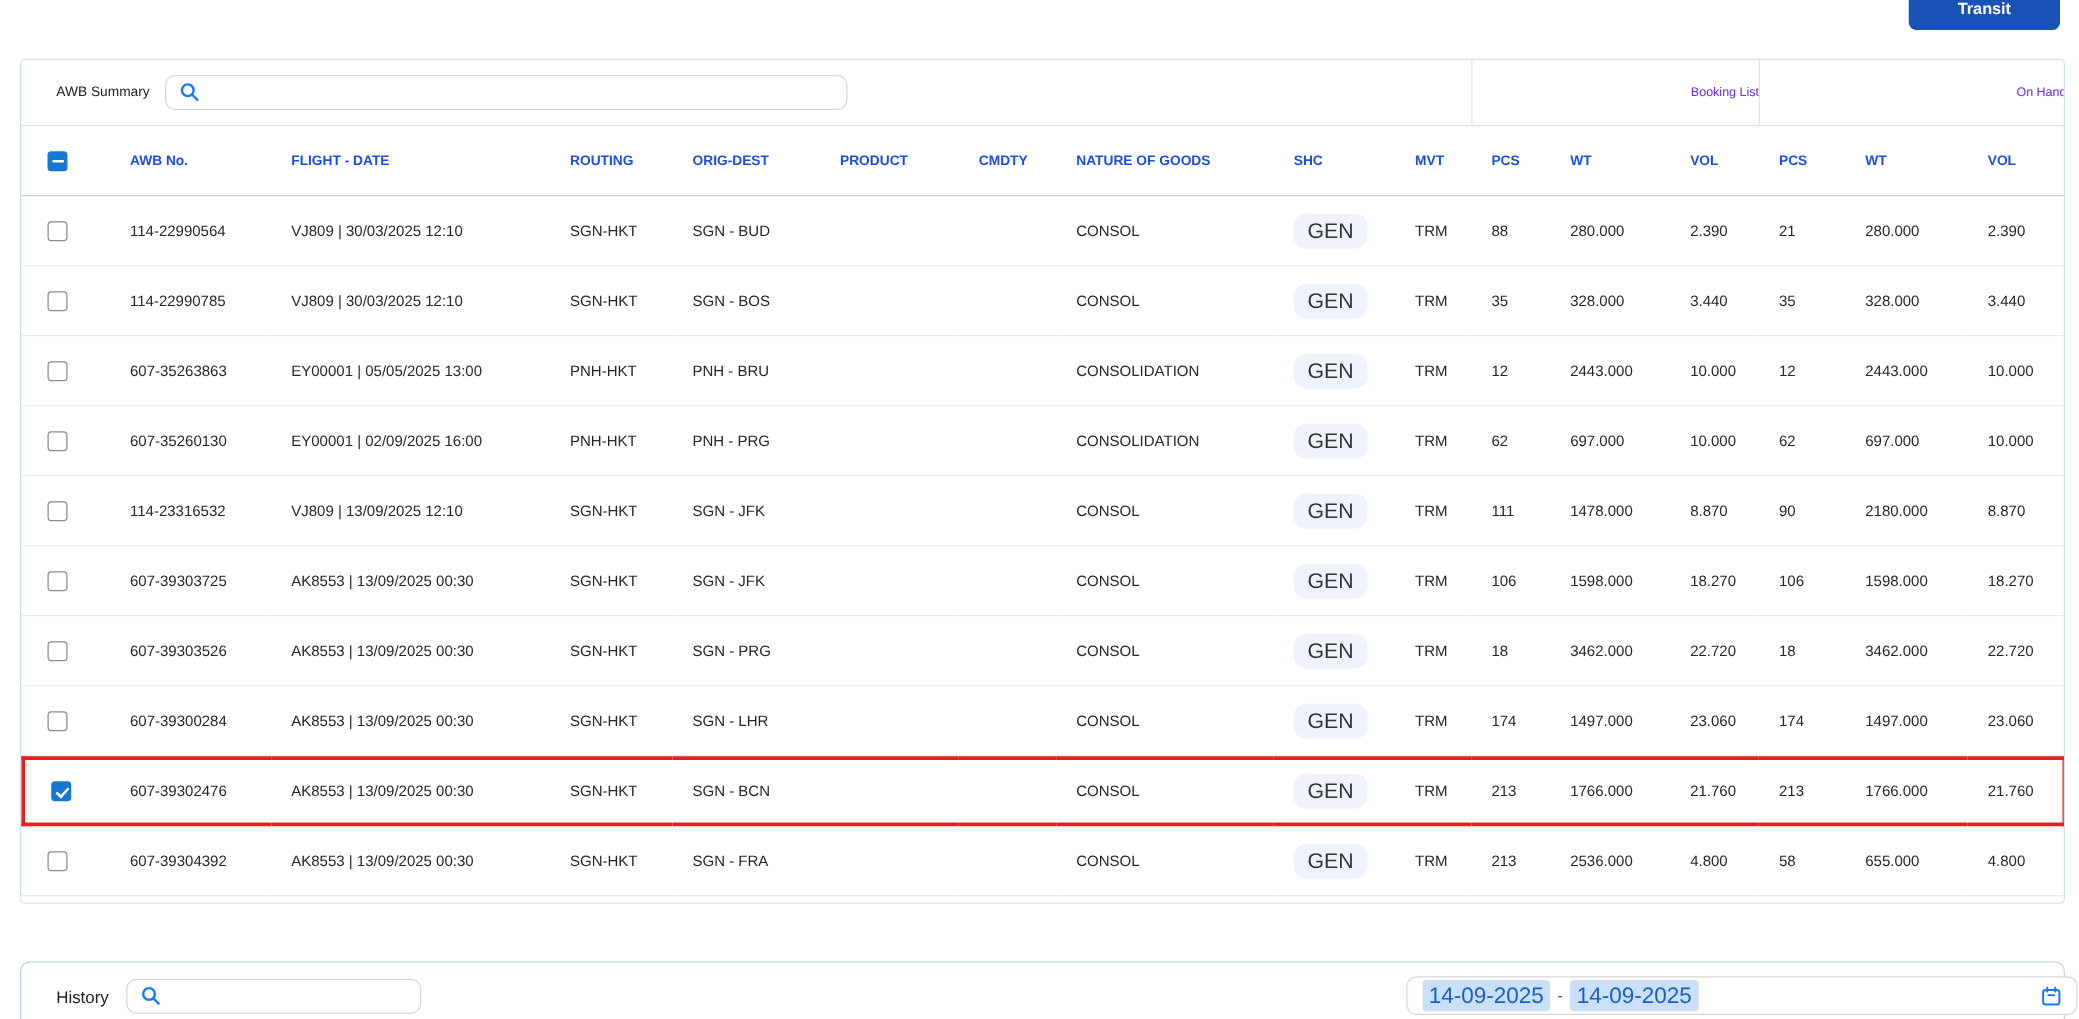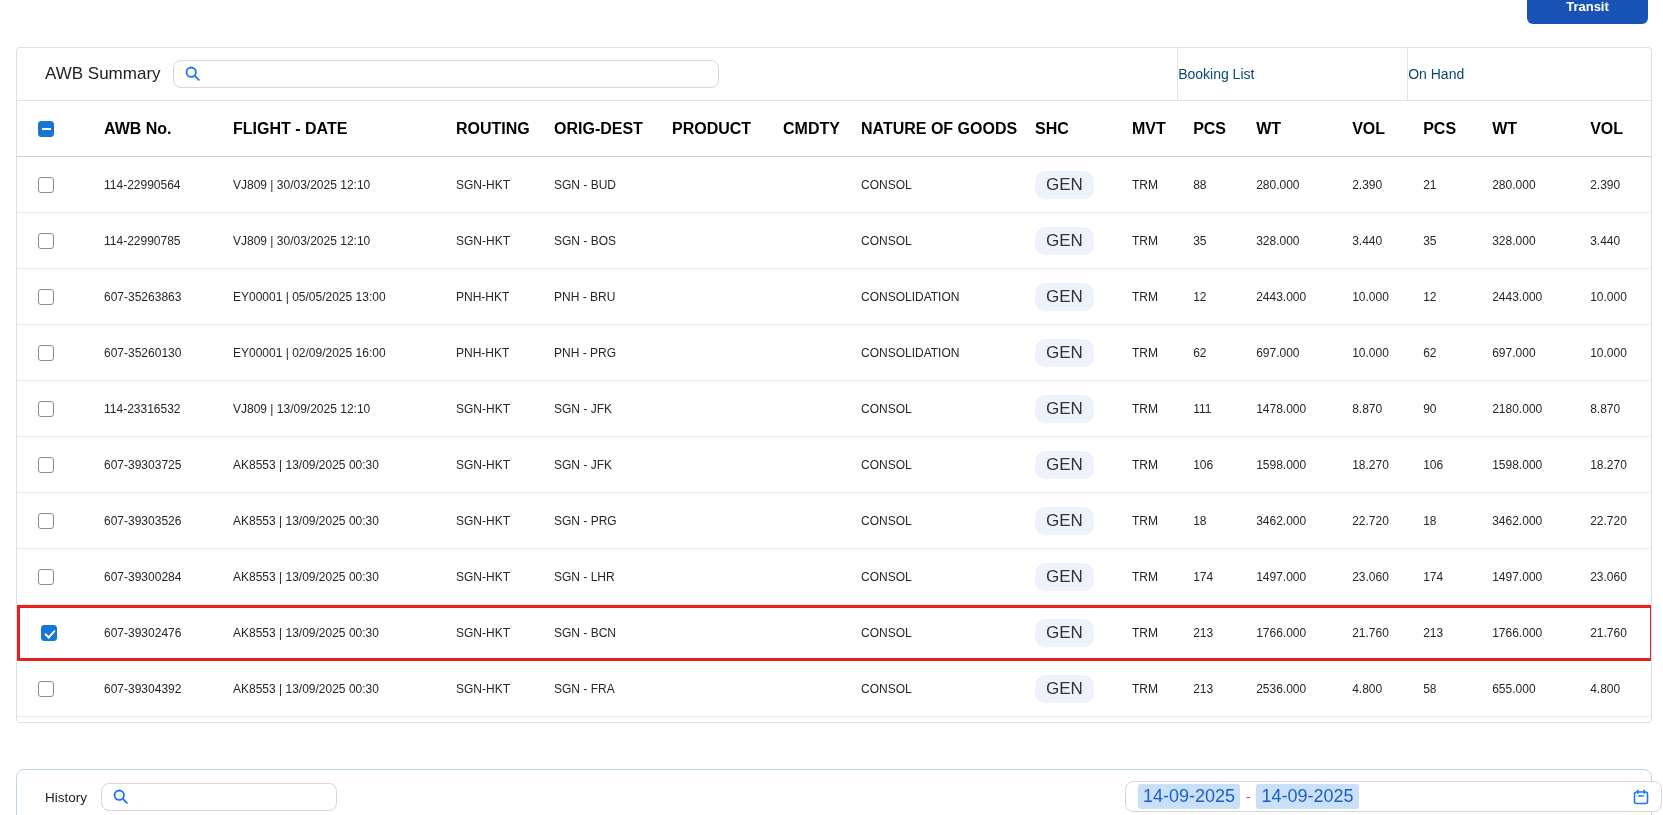--- a/index.html
+++ b/index.html
@@ -25,33 +25,33 @@
     font-family:"Liberation Sans",sans-serif;font-size:13px;font-weight:bold;
     display:flex;align-items:center;justify-content:center;cursor:pointer;}
   
   .main-panel{position:absolute;left:16px;top:47px;width:1636px;height:676px;
     border:1px solid var(--panel-border);border-radius:4px;background:#fff;overflow:hidden;}
   table{width:100%;border-collapse:separate;border-spacing:0;table-layout:fixed;}
   td,th{vertical-align:middle;padding:0 0 0 16px;text-align:left;font-size:12px;
     white-space:nowrap;overflow:hidden;}
   
   .group-row td{height:53px;border-bottom:1px solid var(--group-sep);}
-  .group-cell{border-left:1px solid var(--group-sep);text-align:left;
-    padding:0 !important;font-size:14px;color:#0c4a6e;}
+  .group-cell{border-left:1px solid var(--group-sep);text-align:right;
+    padding:0 !important;font-size:10px;color:#6d28d9;}
   .title-cell{padding-left:0 !important;}
   .panel-title-wrap{display:flex;align-items:center;gap:12px;padding-left:28px;}
-  .panel-title{font-size:17px;color:#222;}
+  .panel-title{font-size:11px;color:#222;}
   .search-box{position:relative;width:546px;height:28px;}
   .search-box.small{width:236px;}
   .search-box input{width:100%;height:100%;border:1px solid #d7d7d7;border-radius:8px;
     padding:0 10px 0 34px;font-family:"Liberation Sans",sans-serif;font-size:13px;outline:none;}
   .search-ico{position:absolute;left:11px;top:5px;width:17px;height:17px;}
   
   .cols-row th{height:56px;border-bottom:1px solid var(--header-sep);
-    font-size:16px;font-weight:bold;color:#000000;}
+    font-size:11px;font-weight:bold;color:#1d4ed8;}
   
   tbody td{height:56px;border-bottom:1px solid var(--row-sep);color:var(--text-dark);}
   tr.hl td{border-top:3px solid var(--highlight-red);border-bottom:3px solid var(--highlight-red);}
   tr.hl td:first-child{border-left:3px solid var(--highlight-red);}
   tr.hl td:last-child{border-right:3px solid var(--highlight-red);}
   
   .cb{width:16px;height:16px;border-radius:3px;border:1.5px solid #8b8b8b;background:#fff;
     margin-left:5px;position:relative;cursor:pointer;}
   .cb.checked,.cb.indeterminate{background:var(--checkbox-blue);border-color:var(--checkbox-blue);}
   .cb.indeterminate::after{content:"";position:absolute;left:3px;top:6px;width:9px;height:2.5px;background:#fff;}

